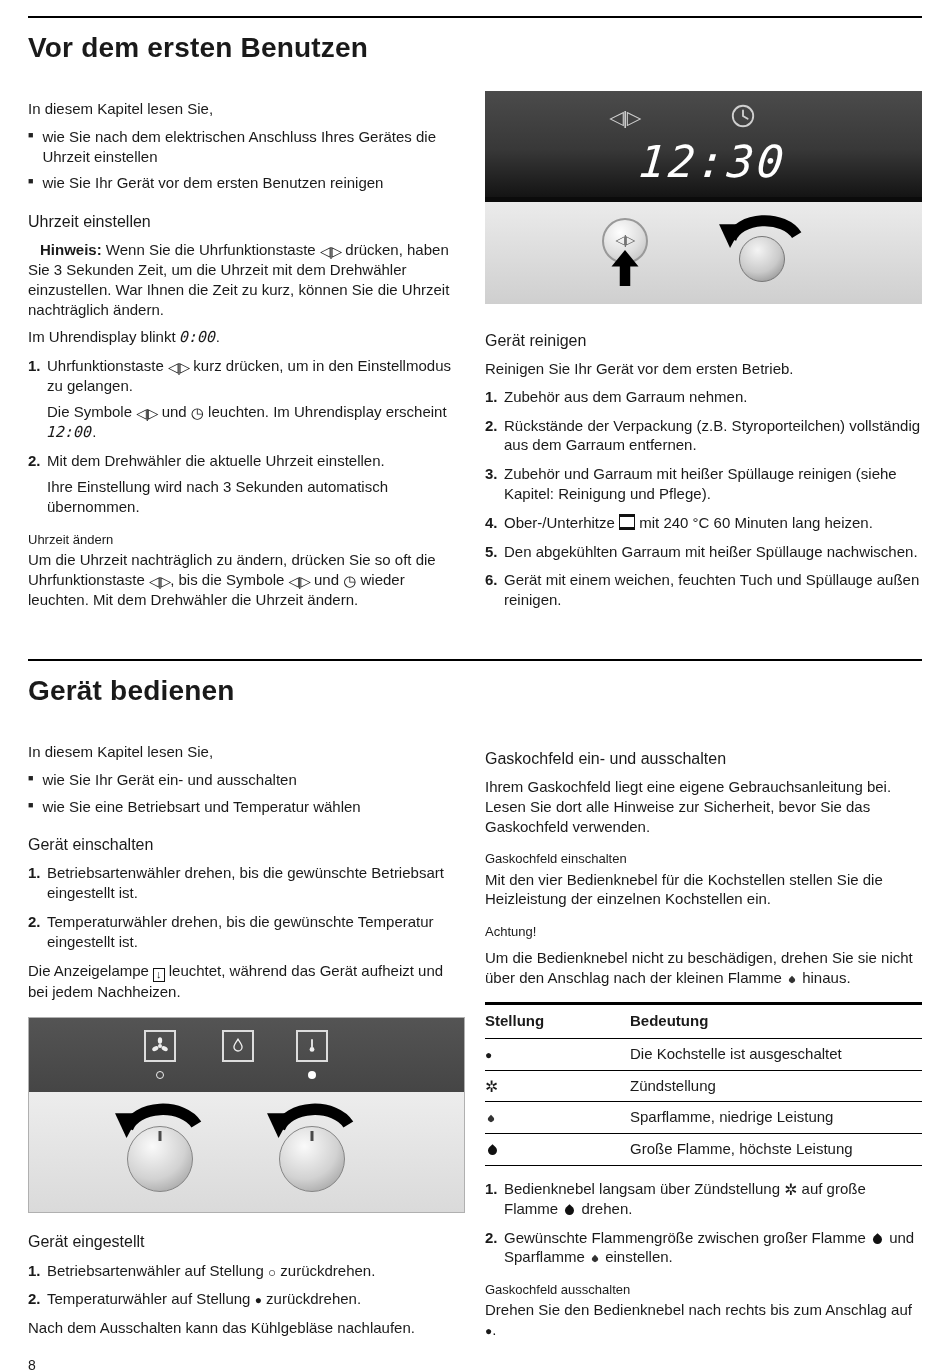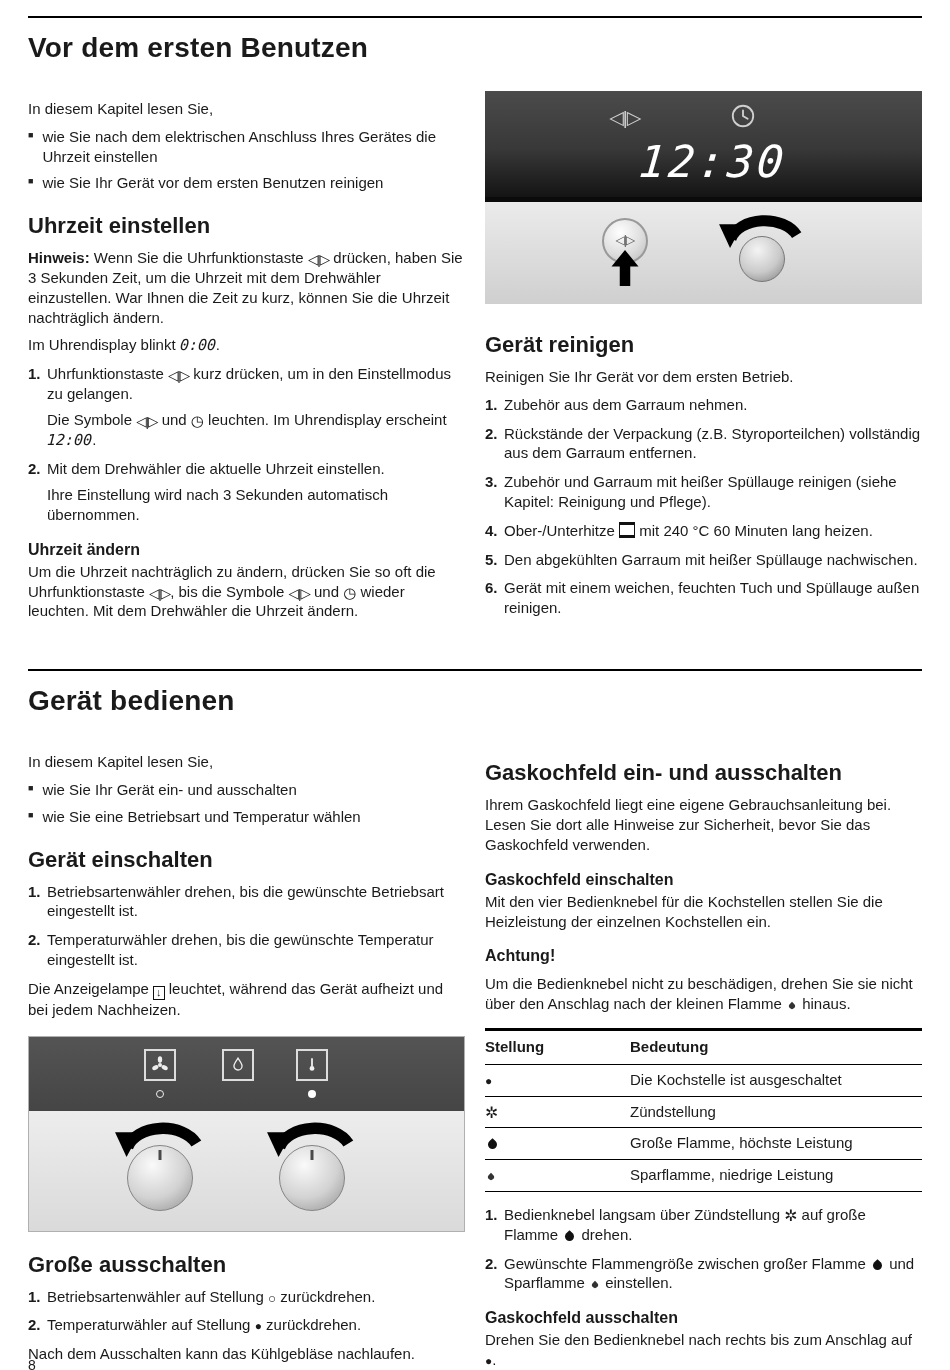--- a/index.html
+++ b/index.html
@@ -4,22 +4,22 @@
 <style>
   html,body{margin:0;padding:0;background:#fff;}
   .sheet{
     width:950px;min-height:1370px;box-sizing:border-box;position:relative;
     background:#fff;color:#1a1a1a;padding:0 28px;
     font-family:"Liberation Sans",sans-serif;font-size:15px;line-height:1.32;
   }
   .hrule{height:2px;background:#000;margin-top:16px;}
   .hrule2{height:2px;background:#000;margin-top:40px;}
   h1{font-size:28px;margin:12px 0 24px;font-weight:700;letter-spacing:.2px;}
-  h2{font-size:22px;margin:18px 0 8px;font-weight:700;}
-  h3{font-size:16px;margin:14px 0 2px;font-weight:700;}
+  h2{font-size:16px;margin:18px 0 8px;font-weight:400;}
+  h3{font-size:13px;margin:14px 0 2px;font-weight:400;}
   p{margin:8px 0;}
   .cols{display:grid;grid-template-columns:1fr 1fr;column-gap:20px;align-items:start;}
   
   .bul{display:flex;gap:9px;margin:7px 0;}
   .bmark{font-size:9px;line-height:1.9;color:#222;flex:0 0 auto;}
   
   ol.steps{list-style:none;margin:8px 0;padding:0;counter-reset:st;}
   ol.steps>li{counter-increment:st;position:relative;padding-left:19px;margin-bottom:9px;}
   ol.steps>li::before{content:counter(st) ".";position:absolute;left:0;font-weight:700;}
   ol.steps .sub{margin-top:6px;}
@@ -68,21 +68,21 @@
   .knob{position:absolute;left:50%;top:32px;transform:translateX(-50%);width:66px;height:66px;border-radius:50%;
     background:radial-gradient(circle at 38% 30%,#fafafa,#d2d2d2 55%,#9c9c9c 92%);border:1px solid #858585;box-sizing:border-box;}
   .knob::after{content:"";position:absolute;left:50%;top:4px;width:3px;height:10px;background:#4a4a4a;transform:translateX(-50%);}
   
   table.gas{width:100%;border-collapse:collapse;margin:14px 0 13px 0;border-top:3px solid #000;border-bottom:1px solid #000;}
   table.gas th{text-align:left;font-weight:700;padding:6px 0 7px 0;border-bottom:1px solid #000;}
   table.gas td{padding:5px 0 6px 0;border-bottom:1px solid #000;}
   table.gas tr:last-child td{border-bottom:none;}
   table.gas .c1{width:145px;}
   .pagenum{position:absolute;left:28px;bottom:12px;font-size:14px;}
-  b{font-weight:700;}
+  b{font-weight:700;margin-left:12px;}
 </style>
 </head>
 <body>
 
 <div class="sheet">
 
   <div class="hrule"></div>
   <h1>Vor dem ersten Benutzen</h1>
 
   <div class="cols">
@@ -233,21 +233,21 @@
           <div class="knobwrap kw2">
             <div class="knob"></div>
             <svg class="arc-arrow" width="96" height="44" viewBox="0 0 100 46">
               <path d="M16 36 A 38 26 0 0 1 88 32" fill="none" stroke="#000" stroke-width="12"></path>
               <polygon points="3,20 29,20 15,46" fill="#000"></polygon>
             </svg>
           </div>
         </div>
       </figure>
 
-      <h2>Große ausschalten</h2>
+      <h2>Gerät eingestellt</h2>
       <ol class="steps">
         <li>
             <div>Betriebsartenwähler auf Stellung <span class="gi gi-circle-open">○</span> zurückdrehen.</div>
           </li>
         <li>
             <div>Temperaturwähler auf Stellung <span class="gi gi-dot">●</span> zurückdrehen.</div>
           </li>
       </ol>
       <p>Nach dem Ausschalten kann das Kühlgebläse nachlaufen.</p>
     </div>
@@ -272,26 +272,26 @@
         <tbody>
           <tr>
             <td class="c1"><span class="gi gi-dot">●</span></td>
             <td>Die Kochstelle ist ausgeschaltet</td>
           </tr>
           <tr>
             <td class="c1"><span class="gi gi-spark">✲</span></td>
             <td>Zündstellung</td>
           </tr>
           <tr>
+            <td class="c1"><span class="gi gi-flame-small"></span></td>
+            <td>Sparflamme, niedrige Leistung</td>
+          </tr>
+          <tr>
             <td class="c1"><span class="gi gi-flame-large"></span></td>
             <td>Große Flamme, höchste Leistung</td>
-          </tr>
-          <tr>
-            <td class="c1"><span class="gi gi-flame-small"></span></td>
-            <td>Sparflamme, niedrige Leistung</td>
           </tr>
         </tbody>
       </table>
 
       <ol class="steps">
         <li>
           <div>Bedienknebel langsam über Zündstellung <span class="gi gi-spark">✲</span> auf große Flamme <span class="gi gi-flame-large"></span> drehen.</div>
         </li>
         <li>
           <div>Gewünschte Flammengröße zwischen großer Flamme <span class="gi gi-flame-large"></span> und Sparflamme <span class="gi gi-flame-small"></span> einstellen.</div>

